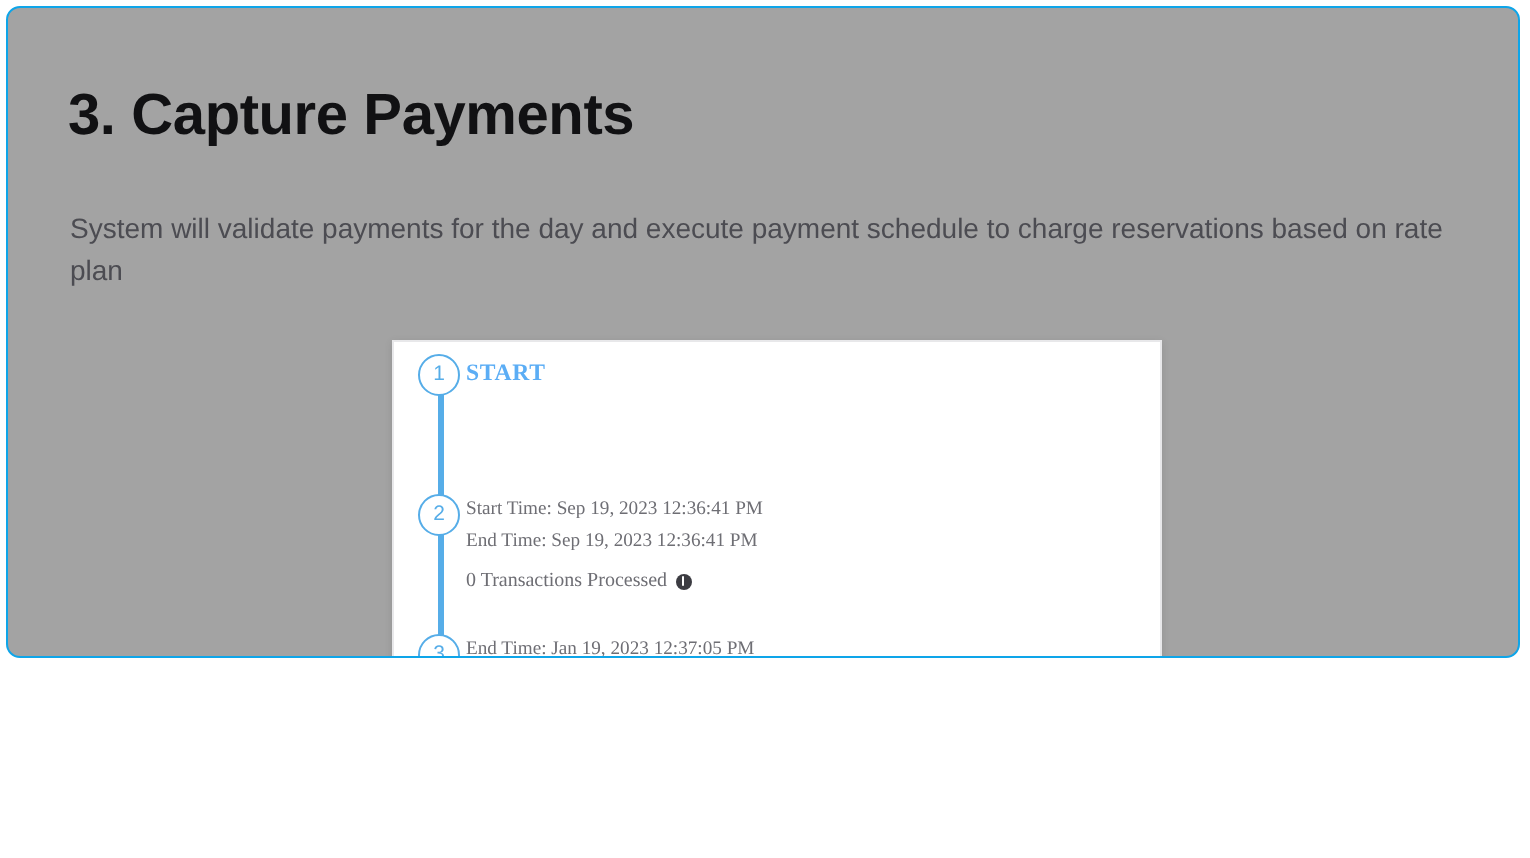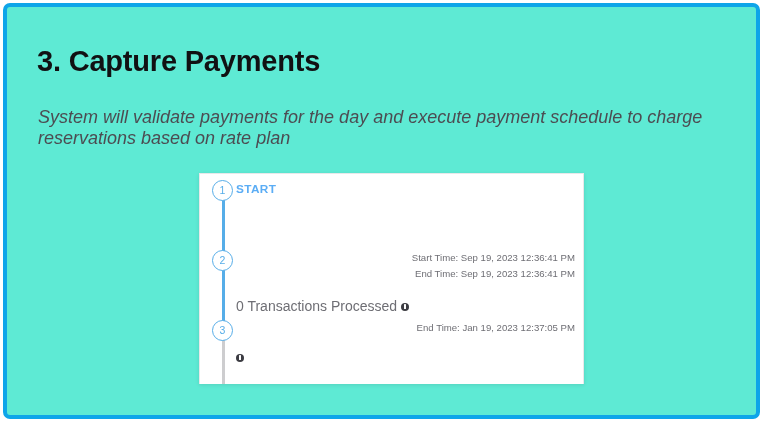--- a/index.html
+++ b/index.html
@@ -14,24 +14,24 @@
     font-family: "Liberation Sans", sans-serif;
     -webkit-font-smoothing: antialiased;
   }
 
   
   .page-frame {
     position: absolute;
     left: 3px;
     top: 3px;
     width: 757px;
-    height: 416px;
-    border: 4px solid #0ea5e9;
+    height: 326px;
+    border: 1px solid #0ea5e9;
     border-radius: 7px;
-    background: #5eead4;
+    background: #a3a3a3;
     box-sizing: border-box;
     overflow: hidden;
   }
 
   
   .page-title {
     position: absolute;
     left: 30px;
     top: 38px;
     font-size: 29px;
@@ -40,24 +40,23 @@
     letter-spacing: -0.2px;
     white-space: nowrap;
   }
 
   
   .page-desc {
     position: absolute;
     left: 31px;
     top: 100px;
     width: 690px;
-    font-size: 18px;
+    font-size: 14px;
     line-height: 21px;
     color: #4c4c52;
-    font-style: italic;
   }
 
   
   .timeline-panel {
     position: absolute;
     left: 192px;
     top: 166px;
     width: 385px;
     height: 211px;
     background: #ffffff;
@@ -115,42 +114,42 @@
     line-height: 19px;
     text-align: center;
     box-sizing: border-box;
   }
 
   .step-body {
     position: absolute;
     left: 36px;
     top: 0;
     right: 8px;
+    font-family: Liberation Serif, serif;
   }
 
   .step-heading {
     font-size: 11.8px;
     font-weight: 700;
     color: #5badf5;
     letter-spacing: 0.35px;
     line-height: 19px;
     white-space: nowrap;
   }
 
   .step-line {
     font-size: 9.6px;
     color: #6e6e74;
     line-height: 15.5px;
     white-space: nowrap;
-    text-align: right;
   }
 
   .step-count {
-    margin-top: 18px;
-    font-size: 14px;
+    margin-top: 5px;
+    font-size: 10px;
     color: #6e6e74;
     line-height: 15.5px;
     white-space: nowrap;
     display: flex;
     align-items: center;
     gap: 4px;
   }
 
   .info-icon {
     display: inline-block;

